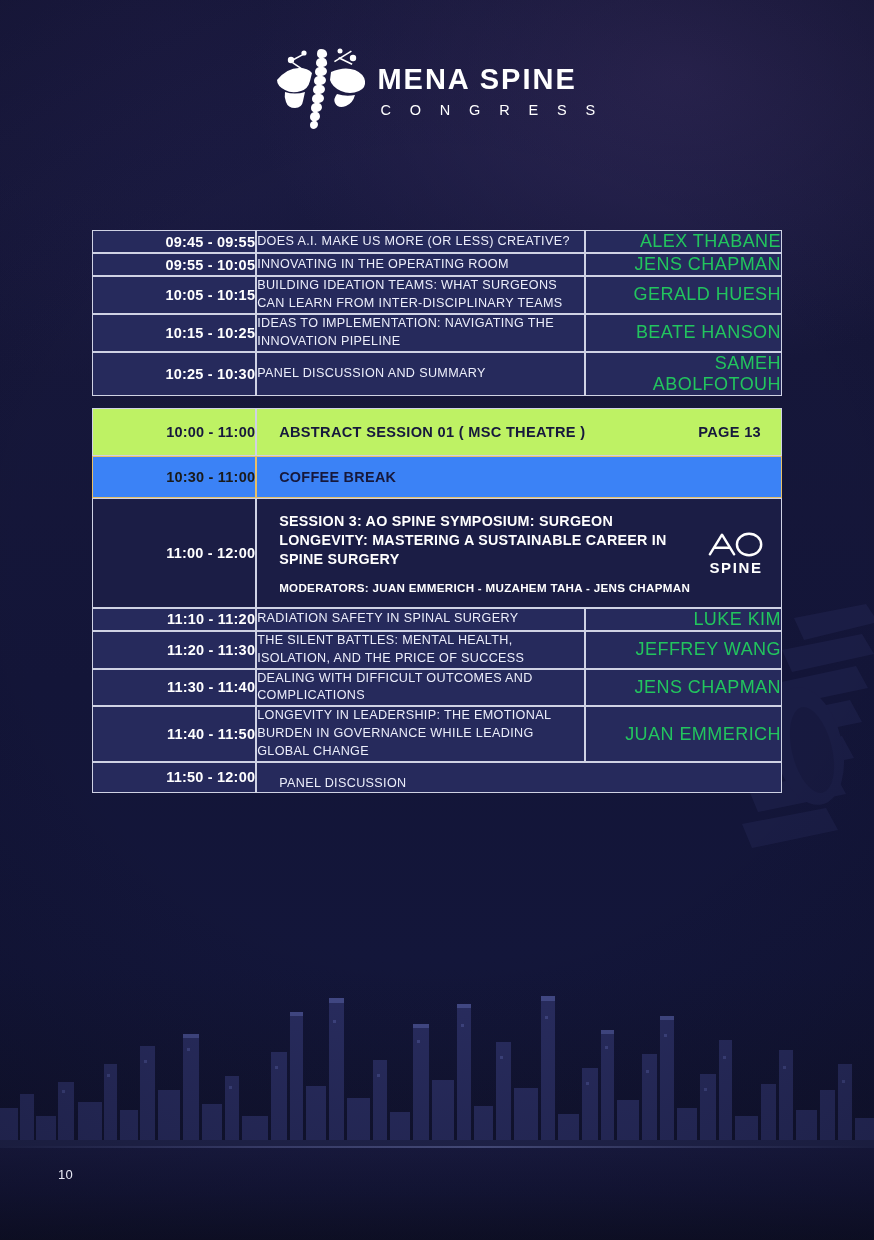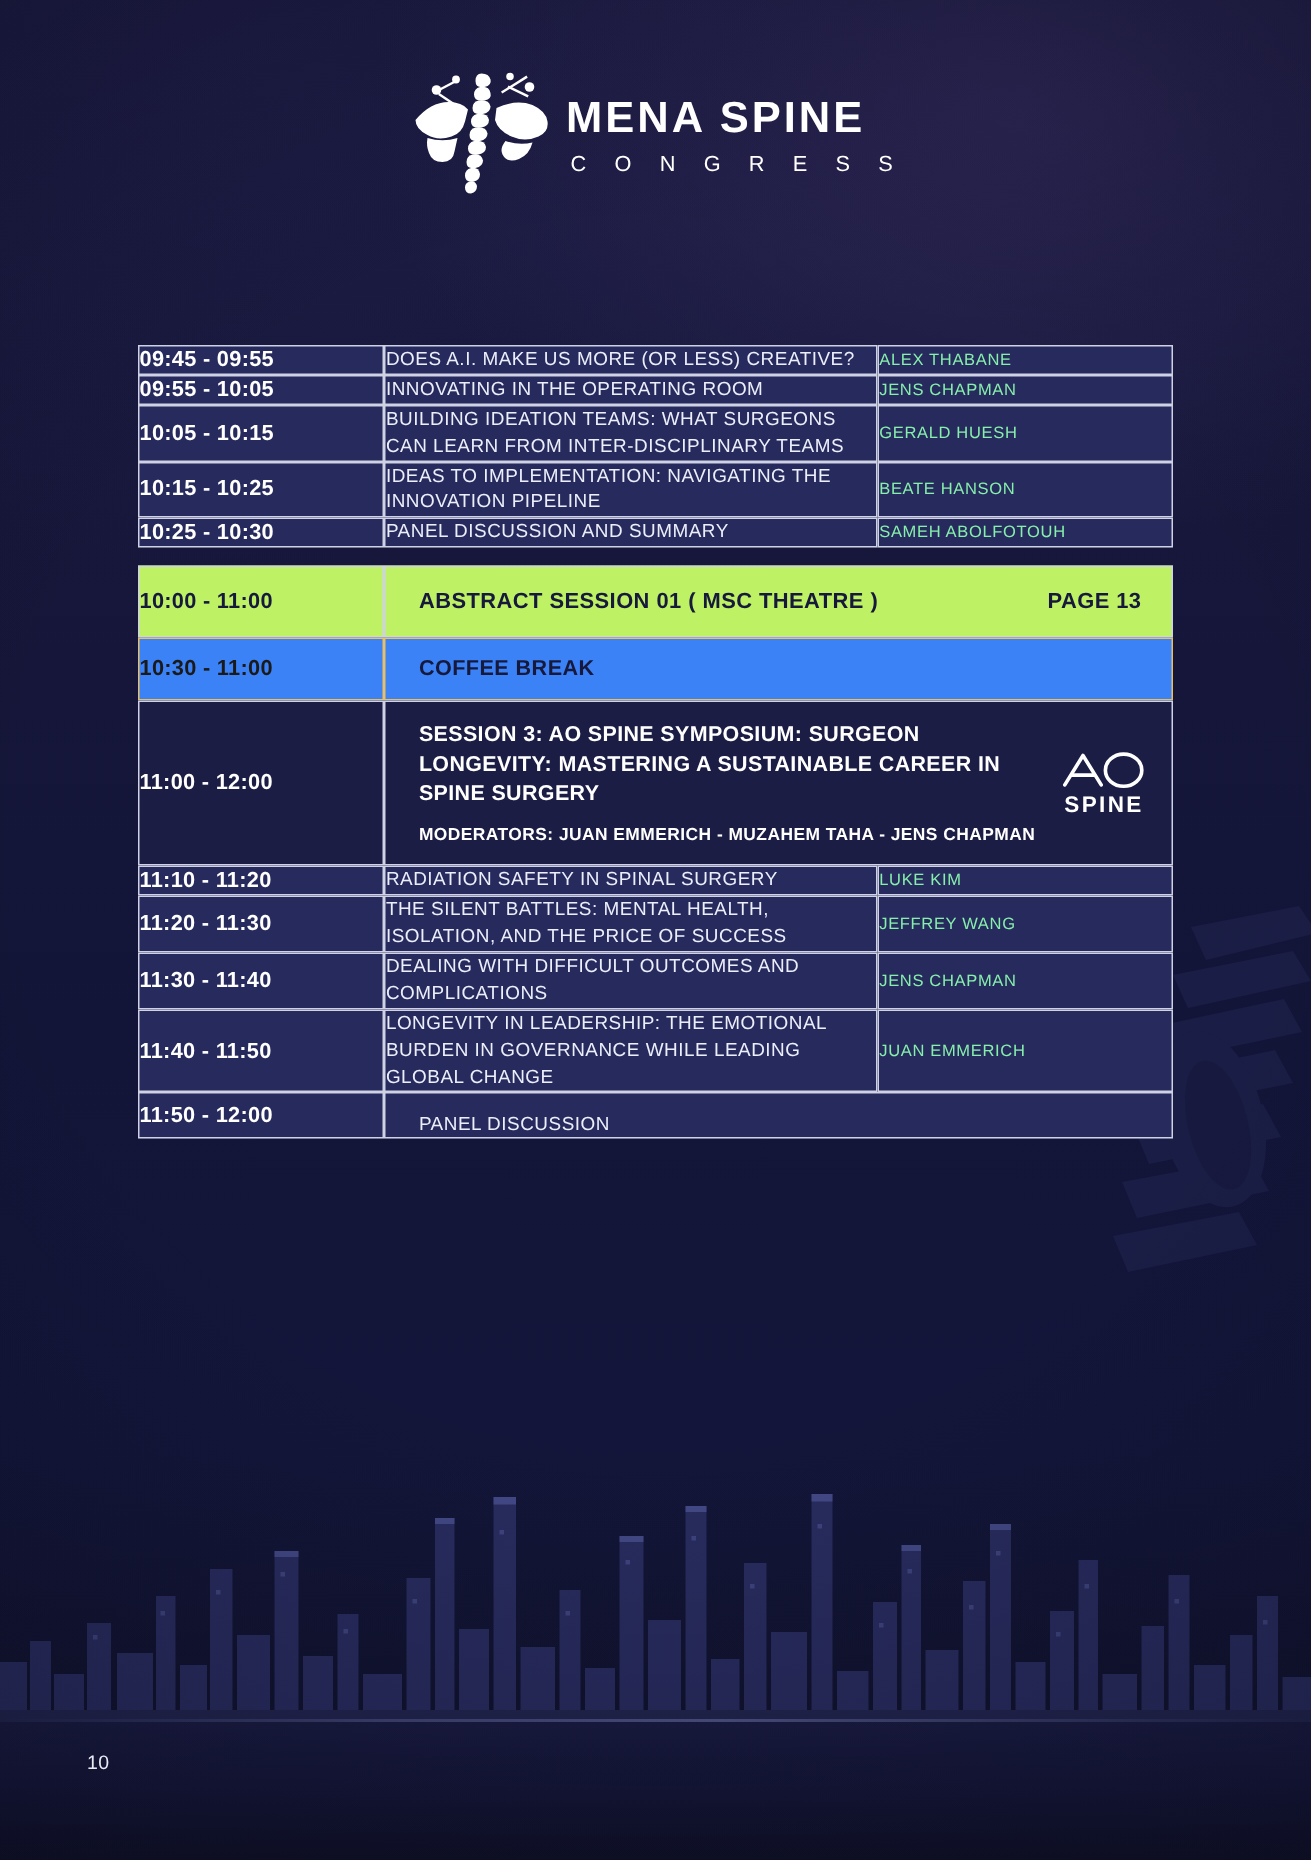--- a/index.html
+++ b/index.html
@@ -106,42 +106,42 @@
     border-spacing: 0;
   }
   .schedule td {
     border: 1px solid #cfd2e4;
     vertical-align: middle;
     background: #262a5c;
     padding: 0;
   }
   .c-time {
     width: 163px;
-    text-align: left;
+    text-align: right;
     color: #ffffff;
     font-size: 14.5px;
     font-weight: bold;
     letter-spacing: 0.2px;
     padding: 12px 6px;
     white-space: nowrap;
   }
   .c-topic {
     width: 329px;
     color: #eceefb;
     font-size: 12.6px;
     letter-spacing: 0.35px;
     line-height: 1.42;
     padding: 12px 16px 12px 22px;
     text-transform: uppercase;
   }
   .c-speaker {
     width: 196px;
-    text-align: left;
-    color: #86efac;
-    font-size: 11px;
+    text-align: right;
+    color: #22c55e;
+    font-size: 18px;
     letter-spacing: 0.45px;
     padding: 12px 8px;
     text-transform: uppercase;
   }
 
   
   tr.row-highlight td { background: #bef264; border-color: #cfd2e4; }
   tr.row-highlight .c-time { color: #16183c; }
   .hl-body {
     display: flex; align-items: center; justify-content: space-between;

